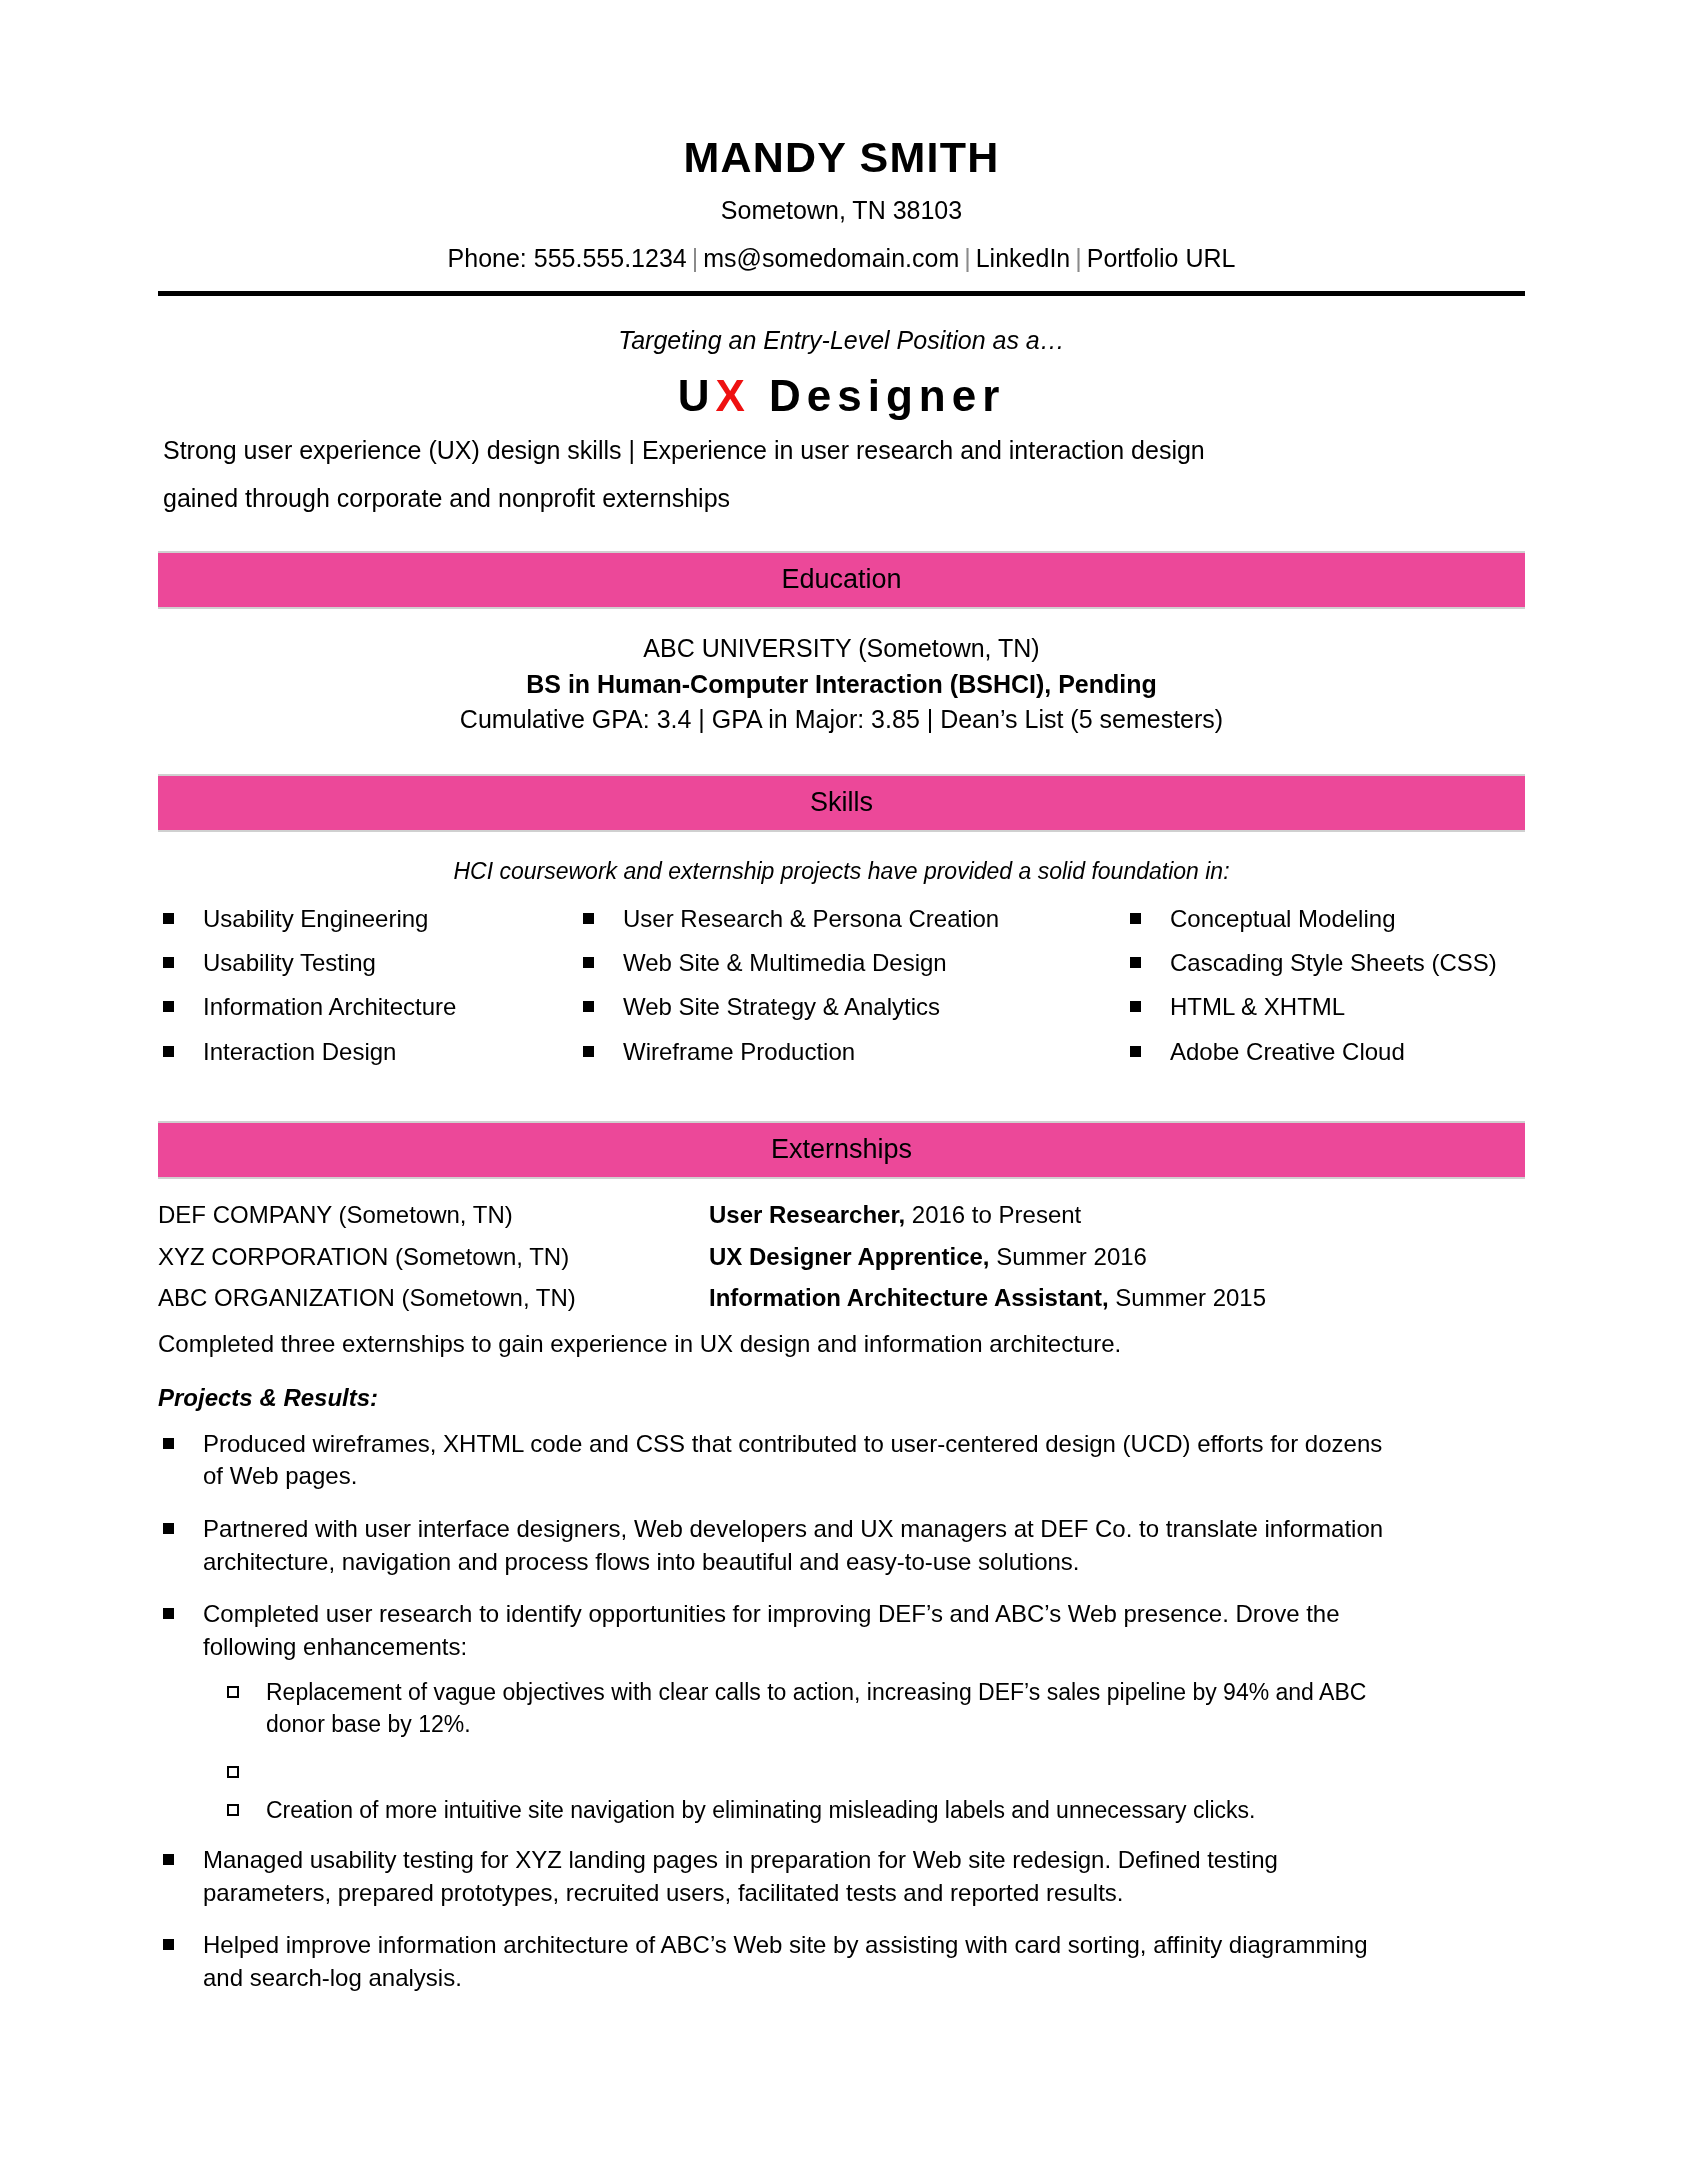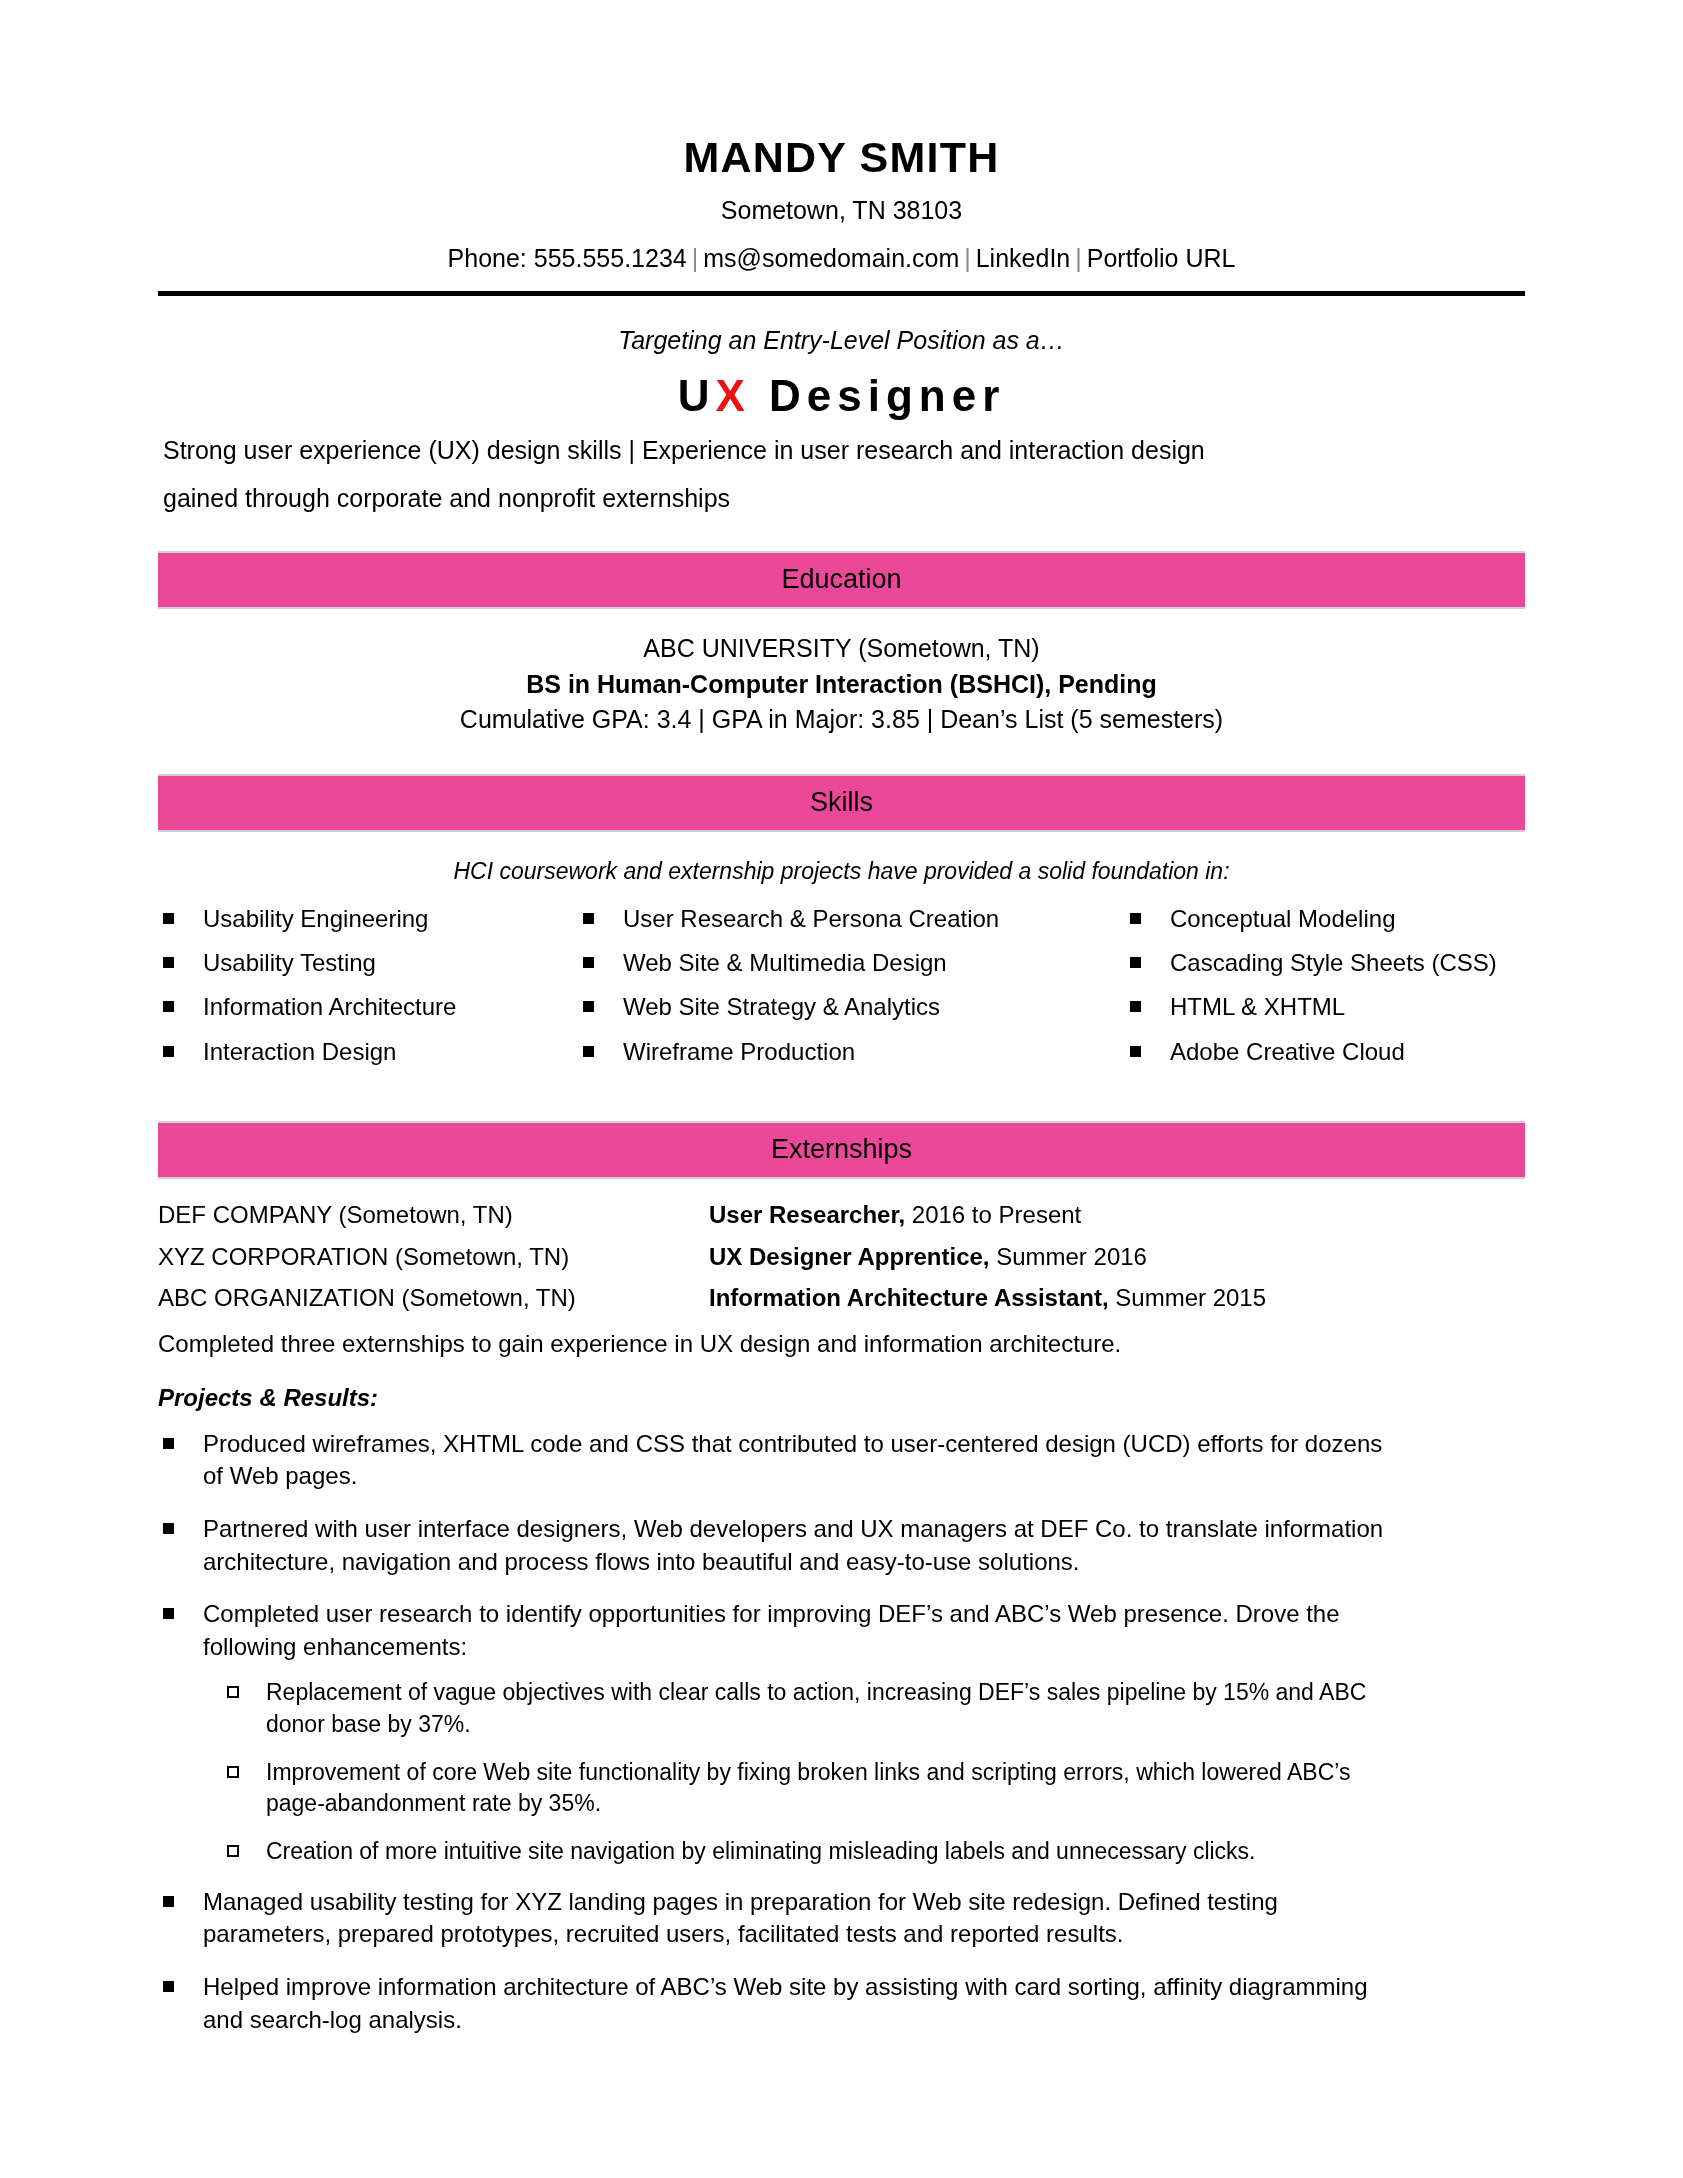--- a/index.html
+++ b/index.html
@@ -312,25 +312,24 @@
         <span class="btxt">Partnered with user interface designers, Web developers and UX managers at DEF Co. to translate information architecture, navigation and process flows into beautiful and easy-to-use solutions.</span>
       </div>
     <div class="bullet">
         <span class="bul-sq"></span>
         <span class="btxt">Completed user research to identify opportunities for improving DEF’s and ABC’s Web presence. Drove the following enhancements:</span>
       </div>
 
     <div class="subbullets">
       <div class="subbullet">
           <span class="sub-sq"></span>
-          <span class="stxt">Replacement of vague objectives with clear calls to action, increasing DEF’s sales pipeline by 15% and ABC donor base by 37%.</span>
+          <span class="stxt">Replacement of vague objectives with clear calls to action, increasing DEF’s sales pipeline by 94% and ABC donor base by 12%.</span>
         </div>
       <div class="subbullet">
           <span class="sub-sq"></span>
-          <span class="stxt">Improvement of core Web site functionality by fixing broken links and scripting errors, which lowered ABC’s page-abandonment rate by 35%.</span>
         </div>
       <div class="subbullet">
           <span class="sub-sq"></span>
           <span class="stxt">Creation of more intuitive site navigation by eliminating misleading labels and unnecessary clicks.</span>
         </div>
     </div>
 
     <div class="bullet">
         <span class="bul-sq"></span>
         <span class="btxt">Managed usability testing for XYZ landing pages in preparation for Web site redesign. Defined testing parameters, prepared prototypes, recruited users, facilitated tests and reported results.</span>

